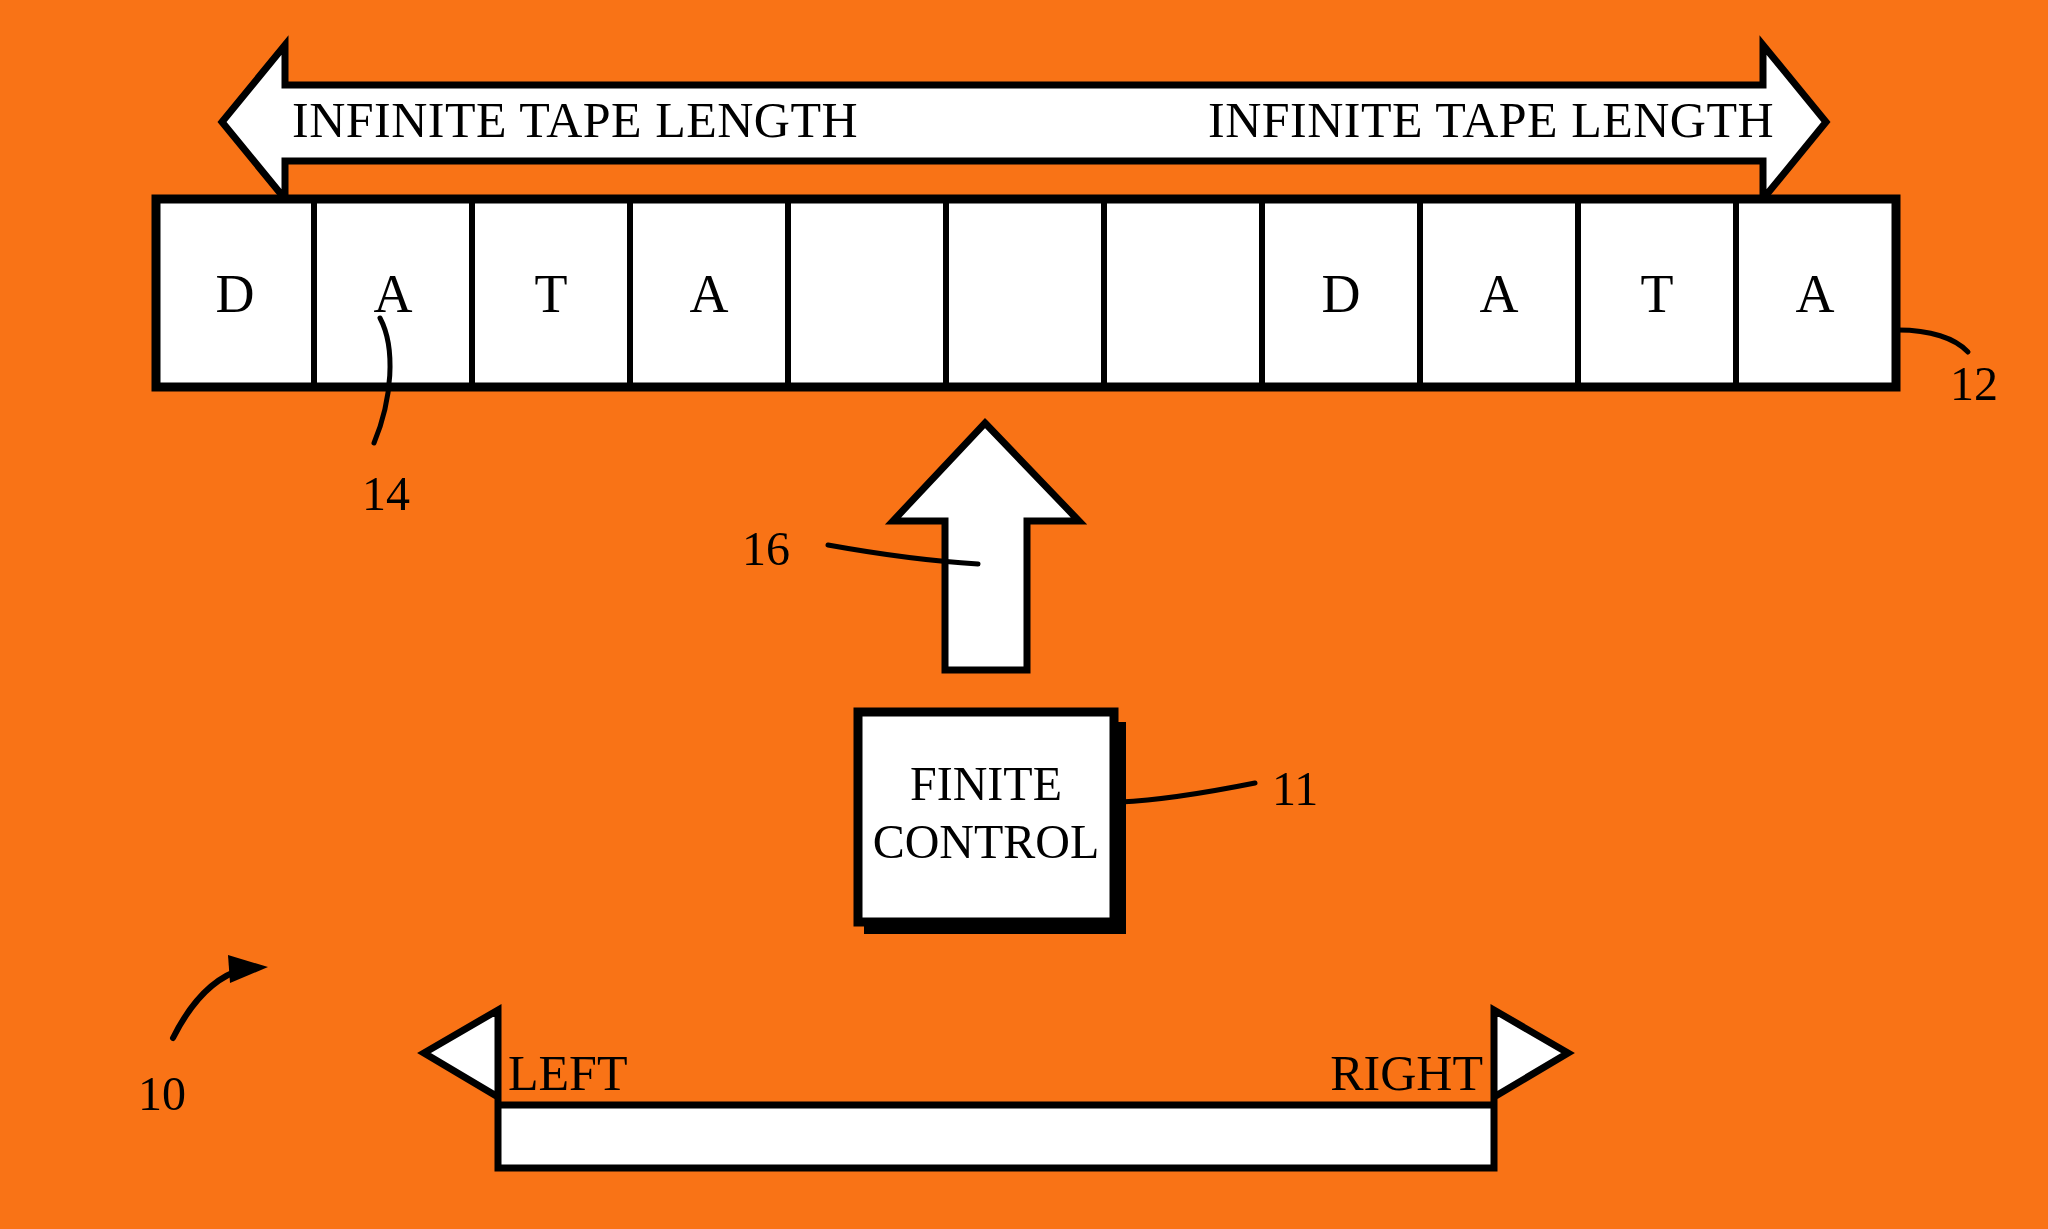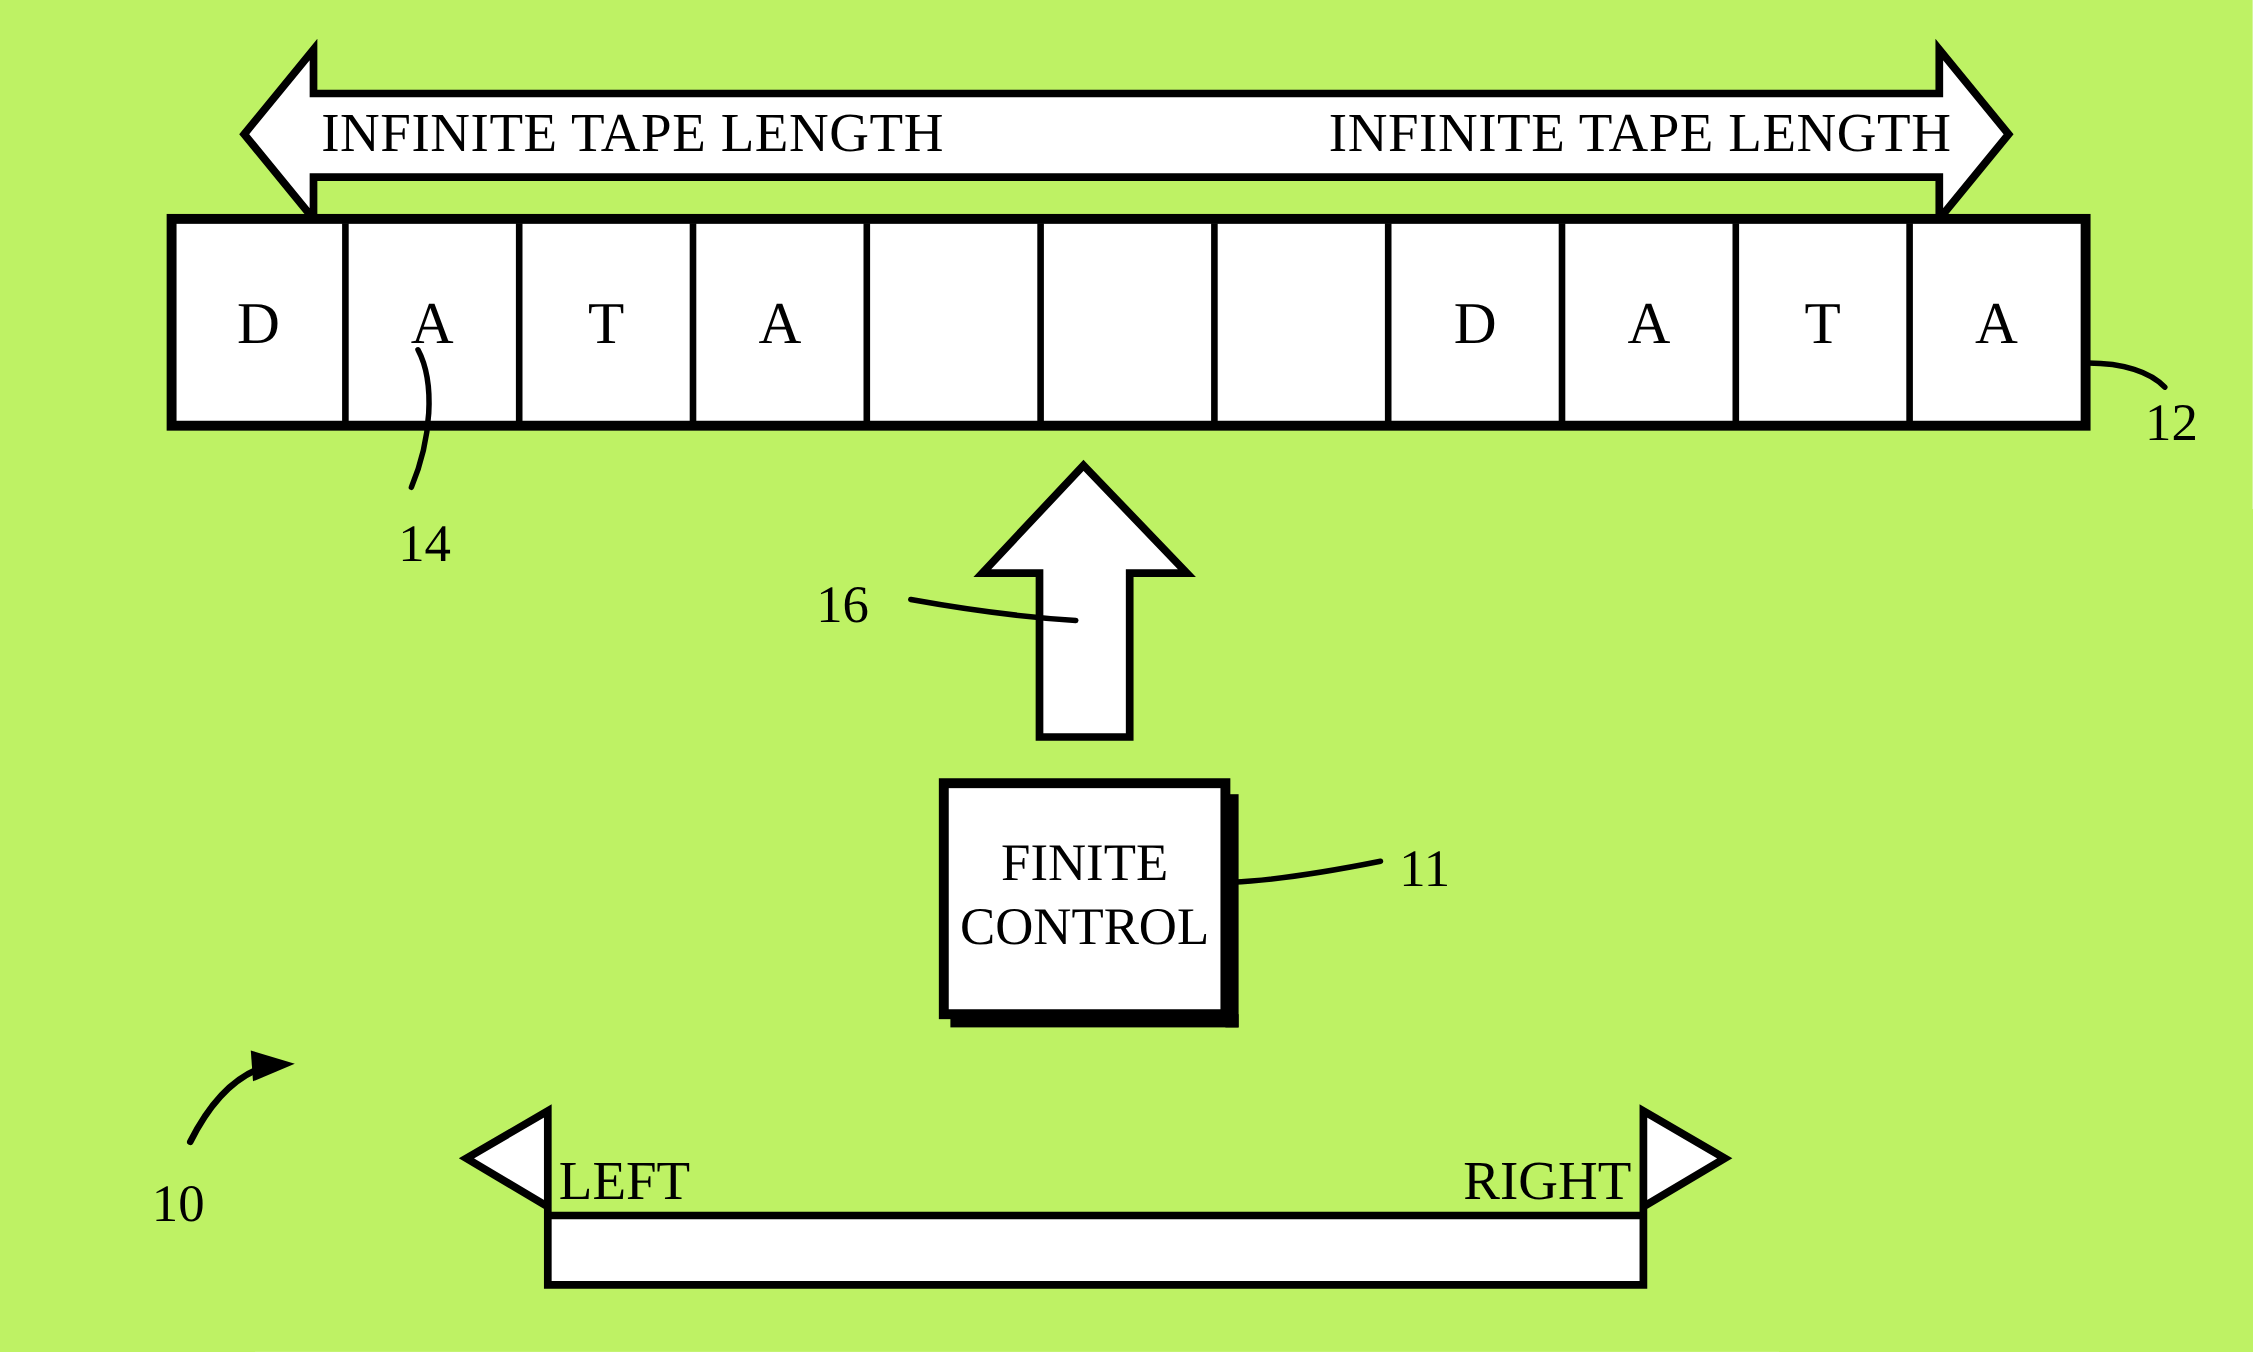--- a/index.html
+++ b/index.html
@@ -4,21 +4,21 @@
 <style>
   html, body {
     margin: 0;
     padding: 0;
     background: #ffffff;
   }
   #figure-root {
     position: relative;
     width: 2048px;
     height: 1229px;
-    background: #bef264;
+    background: #f97316;
     font-family: "Liberation Serif", "DejaVu Serif", serif;
     overflow: hidden;
   }
   #figure-svg {
     position: absolute;
     top: 0;
     left: 0;
     width: 2048px;
     height: 1229px;
     display: block;

